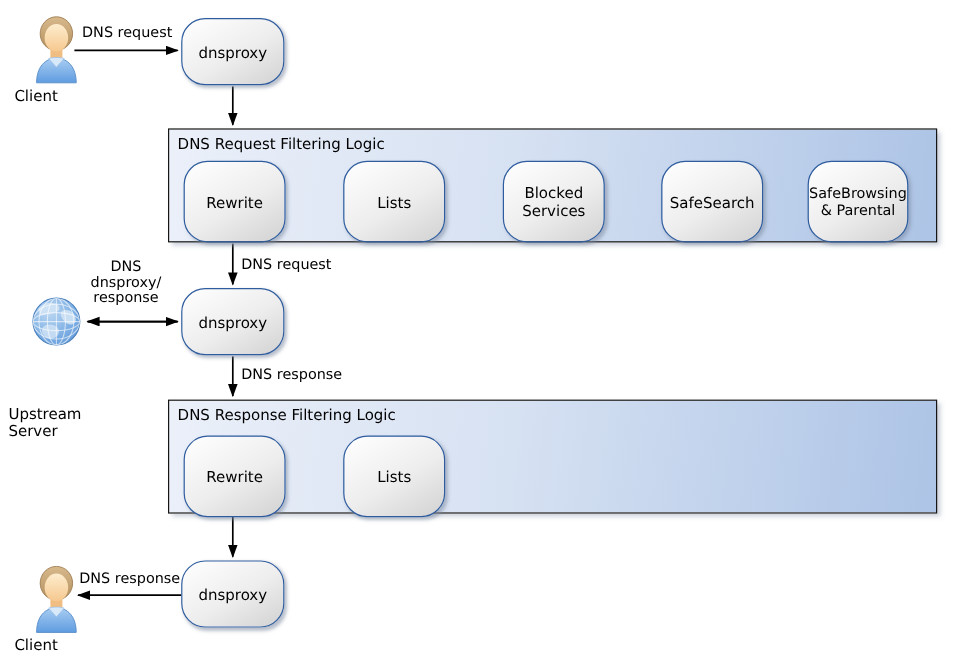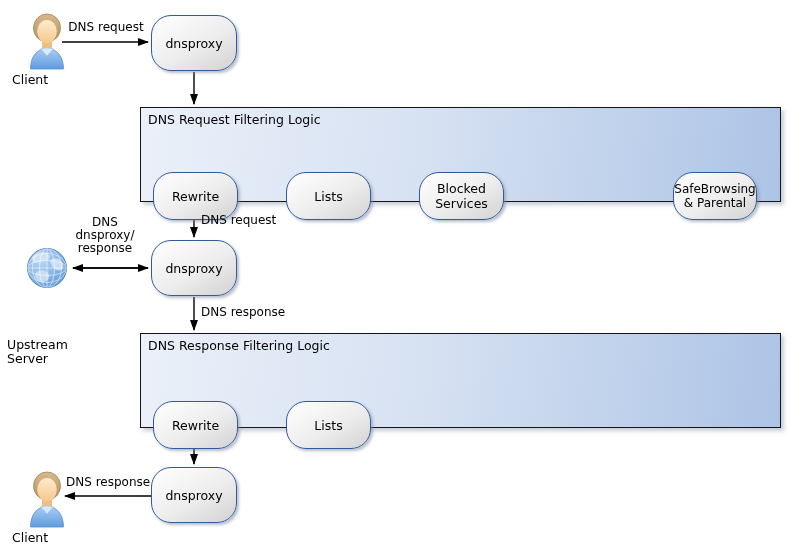--- a/index.html
+++ b/index.html
@@ -14,21 +14,21 @@
     border:1.6px solid #2e5c9e; border-radius:20px;
     background:linear-gradient(150deg,#ffffff 0%,#ededed 55%,#d2d2d2 100%);
     box-shadow:2px 2px 3px rgba(125,138,160,0.55);
   }
   .group {
     position:absolute; border:1.5px solid #151515;
     background:linear-gradient(97deg,#ebf0f9 0%,#d6e1f2 45%,#adc4e6 100%);
     box-shadow:3px 3px 4px rgba(145,157,178,0.5);
   }
   .group-title { position:absolute; left:7px; top:4px; font-size:12.5px; white-space:nowrap; }
-  .step { width:85px; height:48px;margin-top:38px; }
+  .step { width:85px; height:68px; }
   .elabel { position:absolute; font-size:12px; white-space:nowrap; }
   .pre { white-space:pre-line; text-align:center; line-height:13px; }
   .actor { position:absolute; }
   .actor-label { position:absolute; font-size:12.5px; text-align:left; }
 </style>
 </head>
 <body>
 
 <div class="canvas">
 
@@ -89,20 +89,23 @@
   <div class="group" style="left:140px; top:107px; width:641px; height:95px;padding-left:16px;">
     <span class="group-title">DNS Request Filtering Logic</span>
     <div class="node step" style="left:12px; top:26px;">
       <span>Rewrite</span>
     </div>
     <div class="node step" style="left:145px; top:26px;">
       <span>Lists</span>
     </div>
     <div class="node step" style="left:278px; top:26px;">
       <span>Blocked Services</span>
+    </div>
+    <div class="node step" style="left:410px; top:26px;">
+      <span>SafeSearch</span>
     </div>
     <div class="node step" style="left:532px; top:26px; width:84px; font-size:12px;">
       <span>SafeBrowsing &amp; Parental</span>
     </div>
   </div>
 
   <div class="elabel" style="left:201px; top:213px;">DNS request</div>
 
   <div class="node" style="left:151px; top:240px; width:86px; height:56px;">
     <span>dnsproxy</span>

